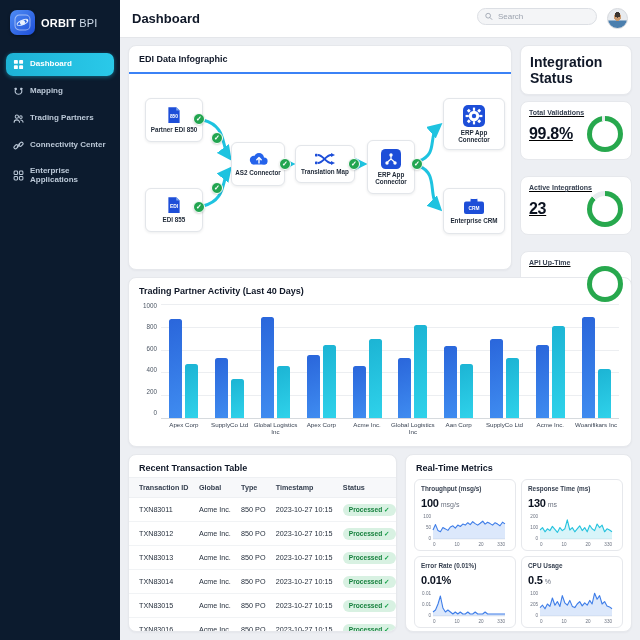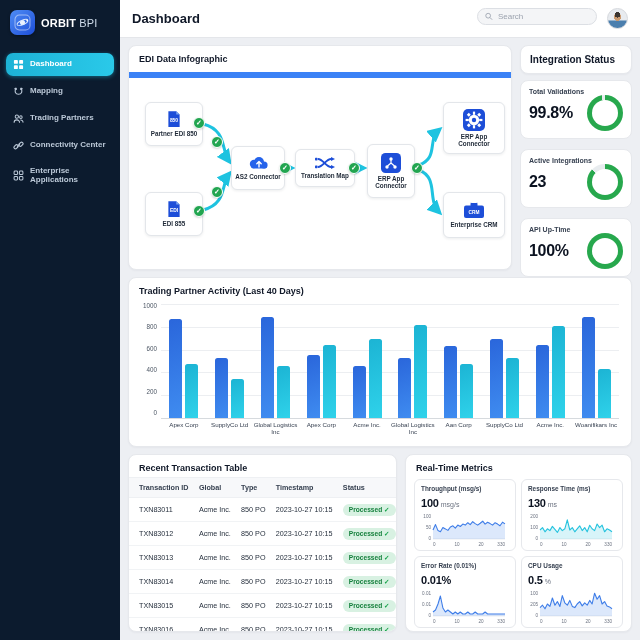--- a/index.html
+++ b/index.html
@@ -33,39 +33,39 @@
                   font-family:"Liberation Sans", sans-serif; }
   .search input::placeholder { color:#9ca3af; }
   .avatar { width:21px; height:21px; border-radius:50%; border:1px solid #d5d8dd; overflow:hidden;
             background:
               radial-gradient(circle at 50% 30%, #3a3430 0 17%, transparent 18%),
               radial-gradient(circle at 50% 42%, #c9996f 0 26%, transparent 27%),
               linear-gradient(180deg,#e8ebef 0 60%, #4b7fae 61%); }
 
   .content { flex:1; padding:7px 8px 8px; display:flex; flex-direction:column; gap:7px; min-height:0; }
   .card { background:#fff; border:1px solid #e6e8ec; border-radius:8px; box-shadow:0 1px 2px rgba(16,24,40,.04); }
-  .card-head { font-size:9px; font-weight:bold; color:#101828; padding:8px 10px; border-bottom:6px solid #3b82f6; }
+  .card-head { font-size:9px; font-weight:bold; color:#101828; padding:8px 10px; border-bottom:2px solid #3b82f6; }
   .card-head2 { font-size:9px; font-weight:bold; color:#101828; padding:8px 10px 4px; }
 
   
   .row1 { display:flex; gap:8px; height:225px; }
   .edi-card { width:384px; display:flex; flex-direction:column; }
   .diagram { position:relative; flex:1; }
   .node { position:absolute; background:#fff; border:1px solid #e3e6ea; border-radius:6px;
           box-shadow:0 1px 3px rgba(16,24,40,.08); display:flex; flex-direction:column; align-items:center;
           justify-content:center; gap:2px; padding:3px 2px; cursor:pointer; }
   .nlbl { font-size:6.3px; font-weight:bold; color:#1f2937; text-align:center; line-height:1.15; }
   .badge { position:absolute; width:12px; height:12px; border-radius:50%; background:#22a550;
            border:1.5px solid #fff; color:#fff; font-size:7px; font-weight:bold; display:flex;
            align-items:center; justify-content:center; box-shadow:0 1px 2px rgba(0,0,0,.15); z-index:3; }
   .arrows { position:absolute; left:0; top:0; z-index:1; }
   .node { z-index:2; }
 
   .intcol { width:112px; display:flex; flex-direction:column; gap:6px; }
-  .int-title { font-size:10px; font-weight:bold; color:#101828; padding:8px 9px; }
+  .int-title { font-size:14px; font-weight:bold; color:#101828; padding:8px 9px; }
   .icard { background:#fff; border:1px solid #e6e8ec; border-radius:8px; padding:7px 8px; flex:1;
            display:flex; flex-direction:column; justify-content:space-between; }
   .ilabel { font-size:7px; font-weight:bold; color:#374151; }
   .irow { display:flex; align-items:center; justify-content:space-between; }
   .ival { font-size:16px; font-weight:bold; color:#0b1220; letter-spacing:-.3px; }
   .donut { width:36px; height:36px; border-radius:50%; position:relative;
            background:conic-gradient(var(--c) calc(var(--p)*1%), #e8ecef 0); }
   .donut::after { content:""; position:absolute; inset:5px; border-radius:50%; background:#fff; }
 
   
@@ -335,21 +335,21 @@
                 <span>✓</span>
               </div>
             <div class="badge" style="left:282px;top:84px;">
                 <span>✓</span>
               </div>
           </div>
         </section>
 
         <aside class="intcol">
           <div class="card int-title">Integration Status</div>
-          <div id="intcards" style="display:flex;flex-direction:column;gap:10px;flex:1;">
+          <div id="intcards" style="display:flex;flex-direction:column;gap:16px;flex:1;text-decoration:underline;">
               <div class="icard">
                 <div class="ilabel">Total Validations</div>
                 <div class="irow">
                   <div class="ival">99.8%</div>
                   <div class="donut" style="--p:97;--c:#27a84d"></div>
                 </div>
               </div>
               <div class="icard">
                 <div class="ilabel">Active Integrations</div>
                 <div class="irow">

